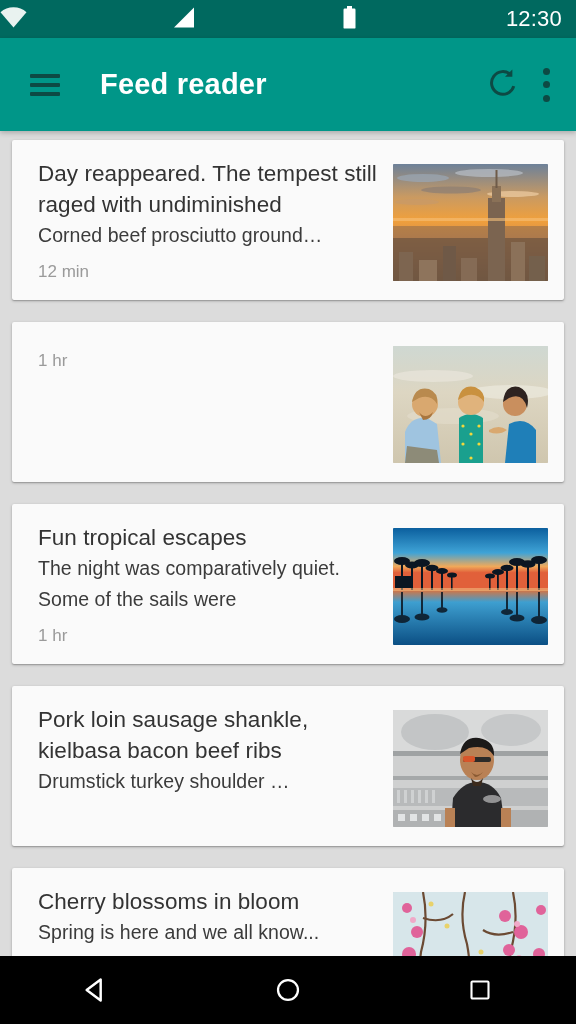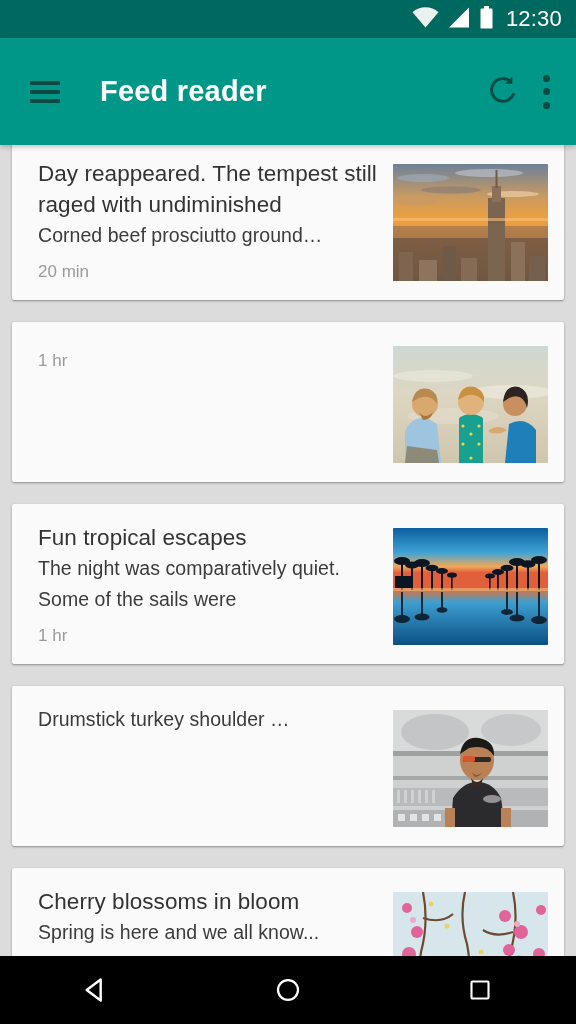--- a/index.html
+++ b/index.html
@@ -14,38 +14,38 @@
     width:576px; height:1024px;
     background:#dcdcdc;
     overflow:hidden;
   }
 
   
   #status-bar {
     position:absolute; top:0; left:0;
     width:576px; height:38px;
     background:#00695f;
-    display:flex; align-items:center; justify-content:flex-end;
+    display:flex; align-items:center; justify-content:space-between;
     padding-right:14px;
     gap:9px;
   }
   #status-bar .sb-icon { display:block; }
   #clock {
     color:#ffffff;
     font-size:22px;
     letter-spacing:0.2px;
     line-height:1;
     font-family:"Liberation Sans", sans-serif;
     margin-left:3px;
   }
 
   
   #app-bar {
     position:absolute; top:38px; left:0;
-    width:576px; height:107px;
+    width:576px; height:93px;
     background:#009688;
     display:flex; align-items:center;
     box-shadow:0 2px 5px rgba(0,0,0,0.22);
     z-index:5;
   }
   #nav-icon {
     width:30px; height:22px;
     margin-left:30px;
     display:flex; flex-direction:column; justify-content:space-between;
     cursor:pointer;
@@ -183,21 +183,21 @@
       </span>
     </div>
   </div>
 
   <div id="feed-list">
 
     <div class="feed-card">
       <div class="card-text">
         <div class="card-title">Day reappeared. The tempest still raged with undiminished</div>
         <div class="card-desc">Corned beef prosciutto ground…</div>
-        <div class="card-time">20 min</div>
+        <div class="card-time">12 min</div>
       </div>
       <div class="card-thumb">
         <svg viewBox="0 0 155 117" preserveAspectRatio="none">
           <defs>
             <linearGradient id="g1" x1="0" y1="0" x2="0" y2="1">
               <stop offset="0%" stop-color="#6d8199"></stop>
               <stop offset="28%" stop-color="#c99a62"></stop>
               <stop offset="48%" stop-color="#f0a03c"></stop>
               <stop offset="62%" stop-color="#d98f49"></stop>
               <stop offset="100%" stop-color="#6e5743"></stop>
@@ -336,20 +336,21 @@
               <ellipse cx="124" cy="90" rx="7.5" ry="3.6"></ellipse>
             <rect x="113" y="64" width="2" height="19"></rect>
               <ellipse cx="114" cy="84" rx="6" ry="3"></ellipse>
           </g>
         </svg>
       </div>
     </div>
 
     <div class="feed-card">
       <div class="card-text">
+        <div class="card-title">Pork loin sausage shankle, kielbasa bacon beef ribs</div>
         <div class="card-desc">Drumstick turkey shoulder …</div>
       </div>
       <div class="card-thumb">
         <svg viewBox="0 0 155 117" preserveAspectRatio="none">
           <rect width="155" height="117" fill="#cfd0d0"></rect>
           <rect y="0" width="155" height="42" fill="#d9dada"></rect>
           <ellipse cx="42" cy="22" rx="34" ry="18" fill="#c3c5c6"></ellipse>
           <ellipse cx="118" cy="20" rx="30" ry="16" fill="#c6c8c9"></ellipse>
           <rect y="41" width="155" height="5" fill="#9fa2a3"></rect>
           <rect y="66" width="155" height="4" fill="#a5a8a9"></rect>

